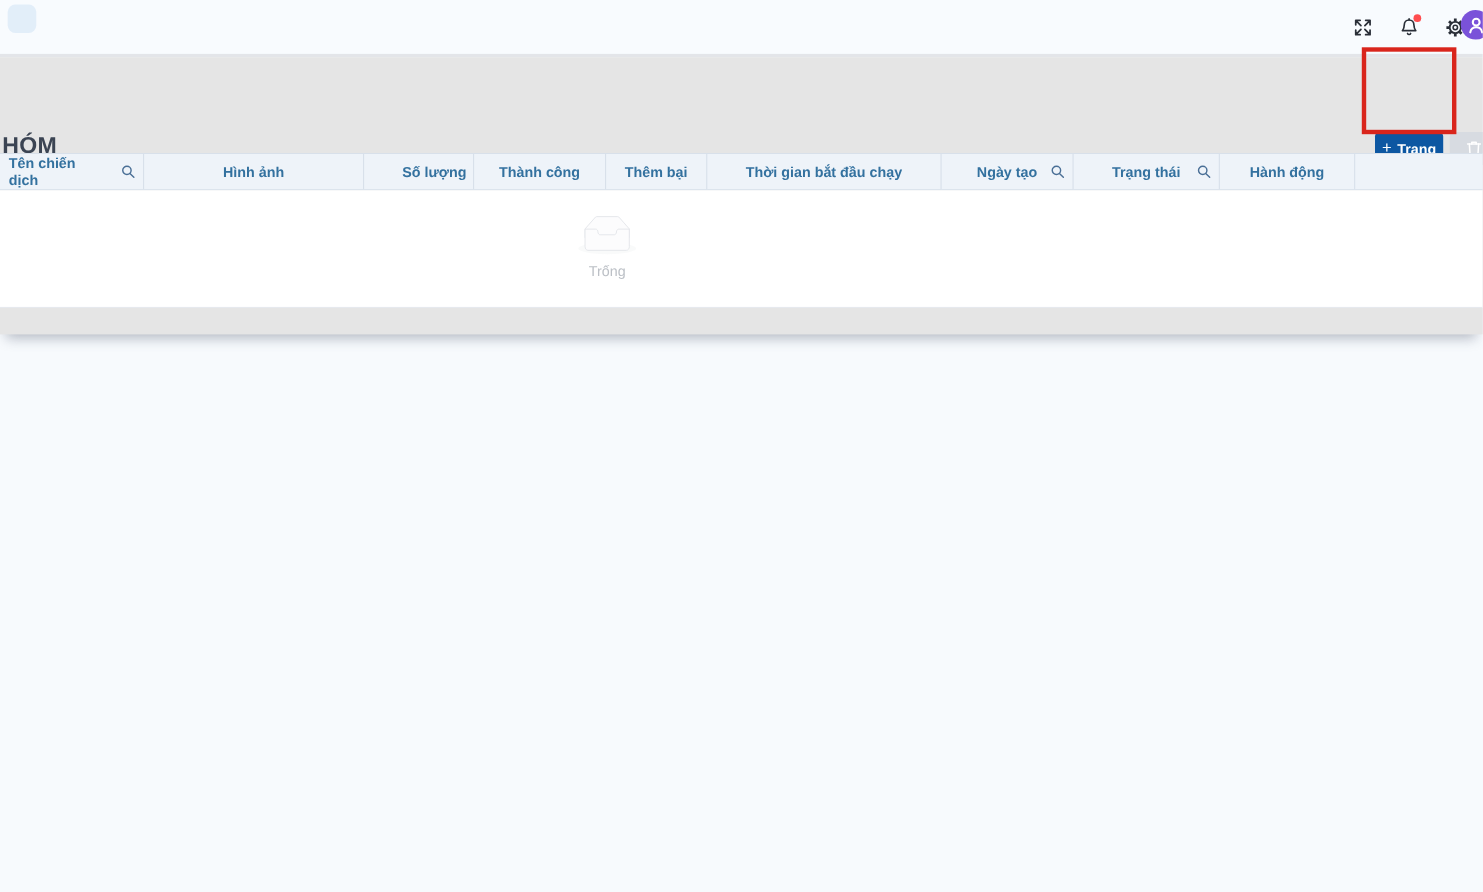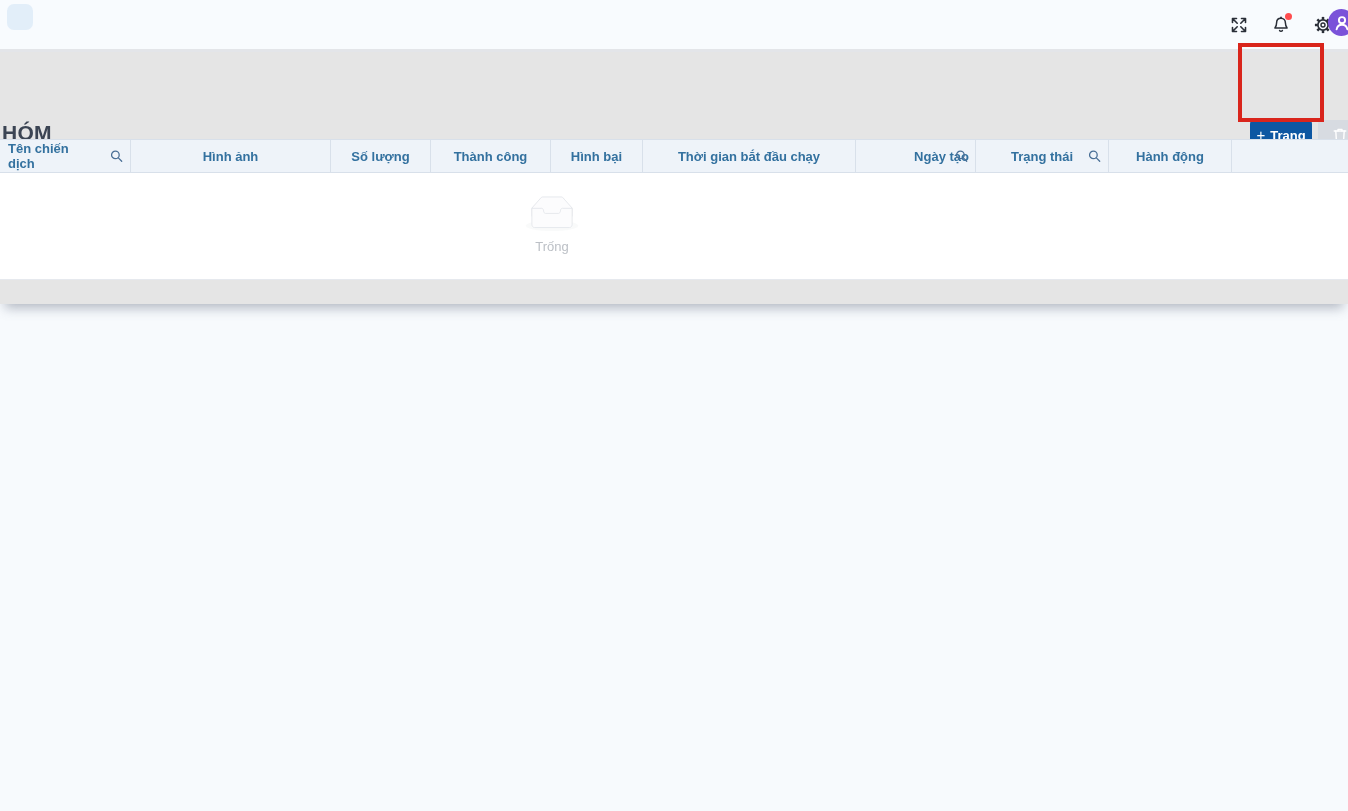--- a/index.html
+++ b/index.html
@@ -129,37 +129,37 @@
     <span class="th-label">Tên chiến dịch</span>
     <svg class="search-icon" width="13" height="13" viewBox="0 0 14 14" fill="none" stroke="#4a6f96" stroke-width="1.4" stroke-linecap="round">
       <circle cx="5.8" cy="5.8" r="4.1"></circle>
       <path d="M9 9 L12.6 12.6"></path>
     </svg>
   </div>
           <div class="th" style="width: 200px; flex: 0 0 200px;">
     <span class="th-label">Hình ảnh</span>
 
   </div>
-          <div class="th" style="width: 100px; flex: 0 0 100px;">
+          <div class="th" style="width: 100px; flex: 0 0 100px; justify-content: flex-end;">
     <span class="th-label">Số lượng</span>
 
   </div>
           <div class="th" style="width: 120px; flex: 0 0 120px;">
     <span class="th-label">Thành công</span>
 
   </div>
           <div class="th" style="width: 92px; flex: 0 0 92px;">
-    <span class="th-label">Hình bại</span>
+    <span class="th-label">Thêm bại</span>
 
   </div>
           <div class="th" style="width: 213px; flex: 0 0 213px;">
     <span class="th-label">Thời gian bắt đầu chạy</span>
 
   </div>
-          <div class="th" style="width: 120px; flex: 0 0 120px; justify-content: flex-end;">
+          <div class="th" style="width: 120px; flex: 0 0 120px;">
     <span class="th-label">Ngày tạo</span>
     <svg class="search-icon" width="13" height="13" viewBox="0 0 14 14" fill="none" stroke="#4a6f96" stroke-width="1.4" stroke-linecap="round">
       <circle cx="5.8" cy="5.8" r="4.1"></circle>
       <path d="M9 9 L12.6 12.6"></path>
     </svg>
   </div>
           <div class="th" style="width: 133px; flex: 0 0 133px;">
     <span class="th-label">Trạng thái</span>
     <svg class="search-icon" width="13" height="13" viewBox="0 0 14 14" fill="none" stroke="#4a6f96" stroke-width="1.4" stroke-linecap="round">
       <circle cx="5.8" cy="5.8" r="4.1"></circle>

